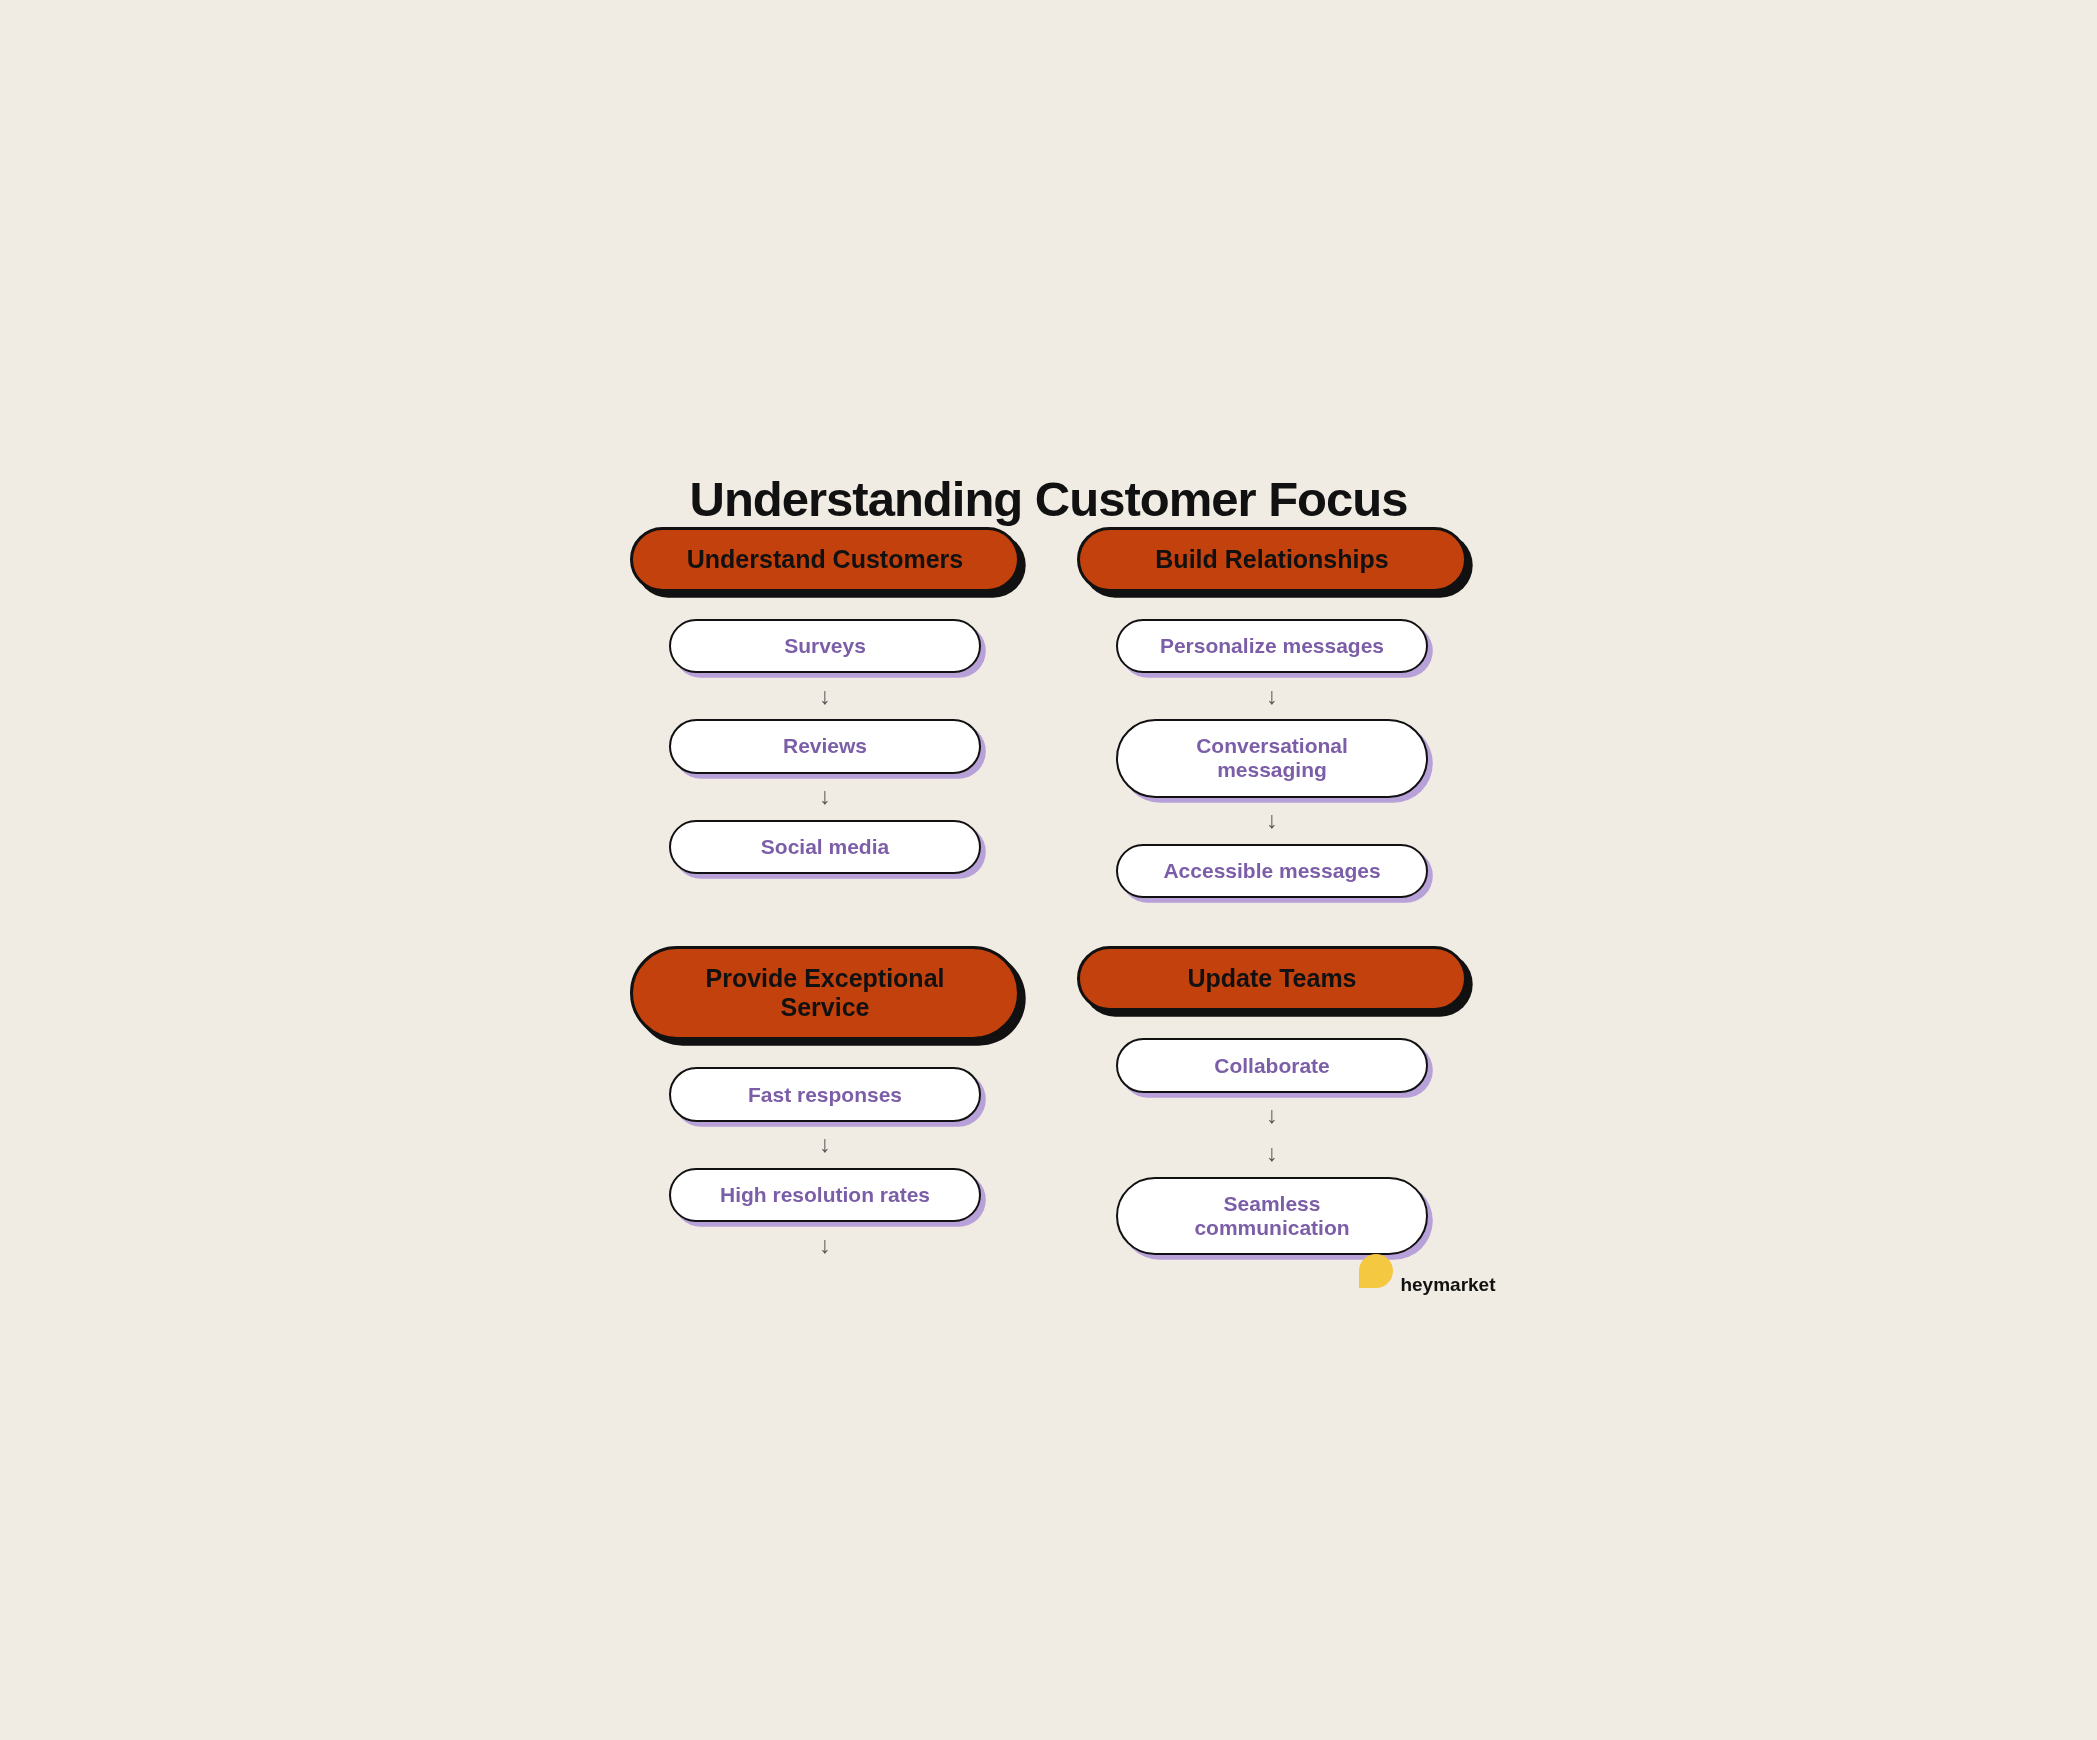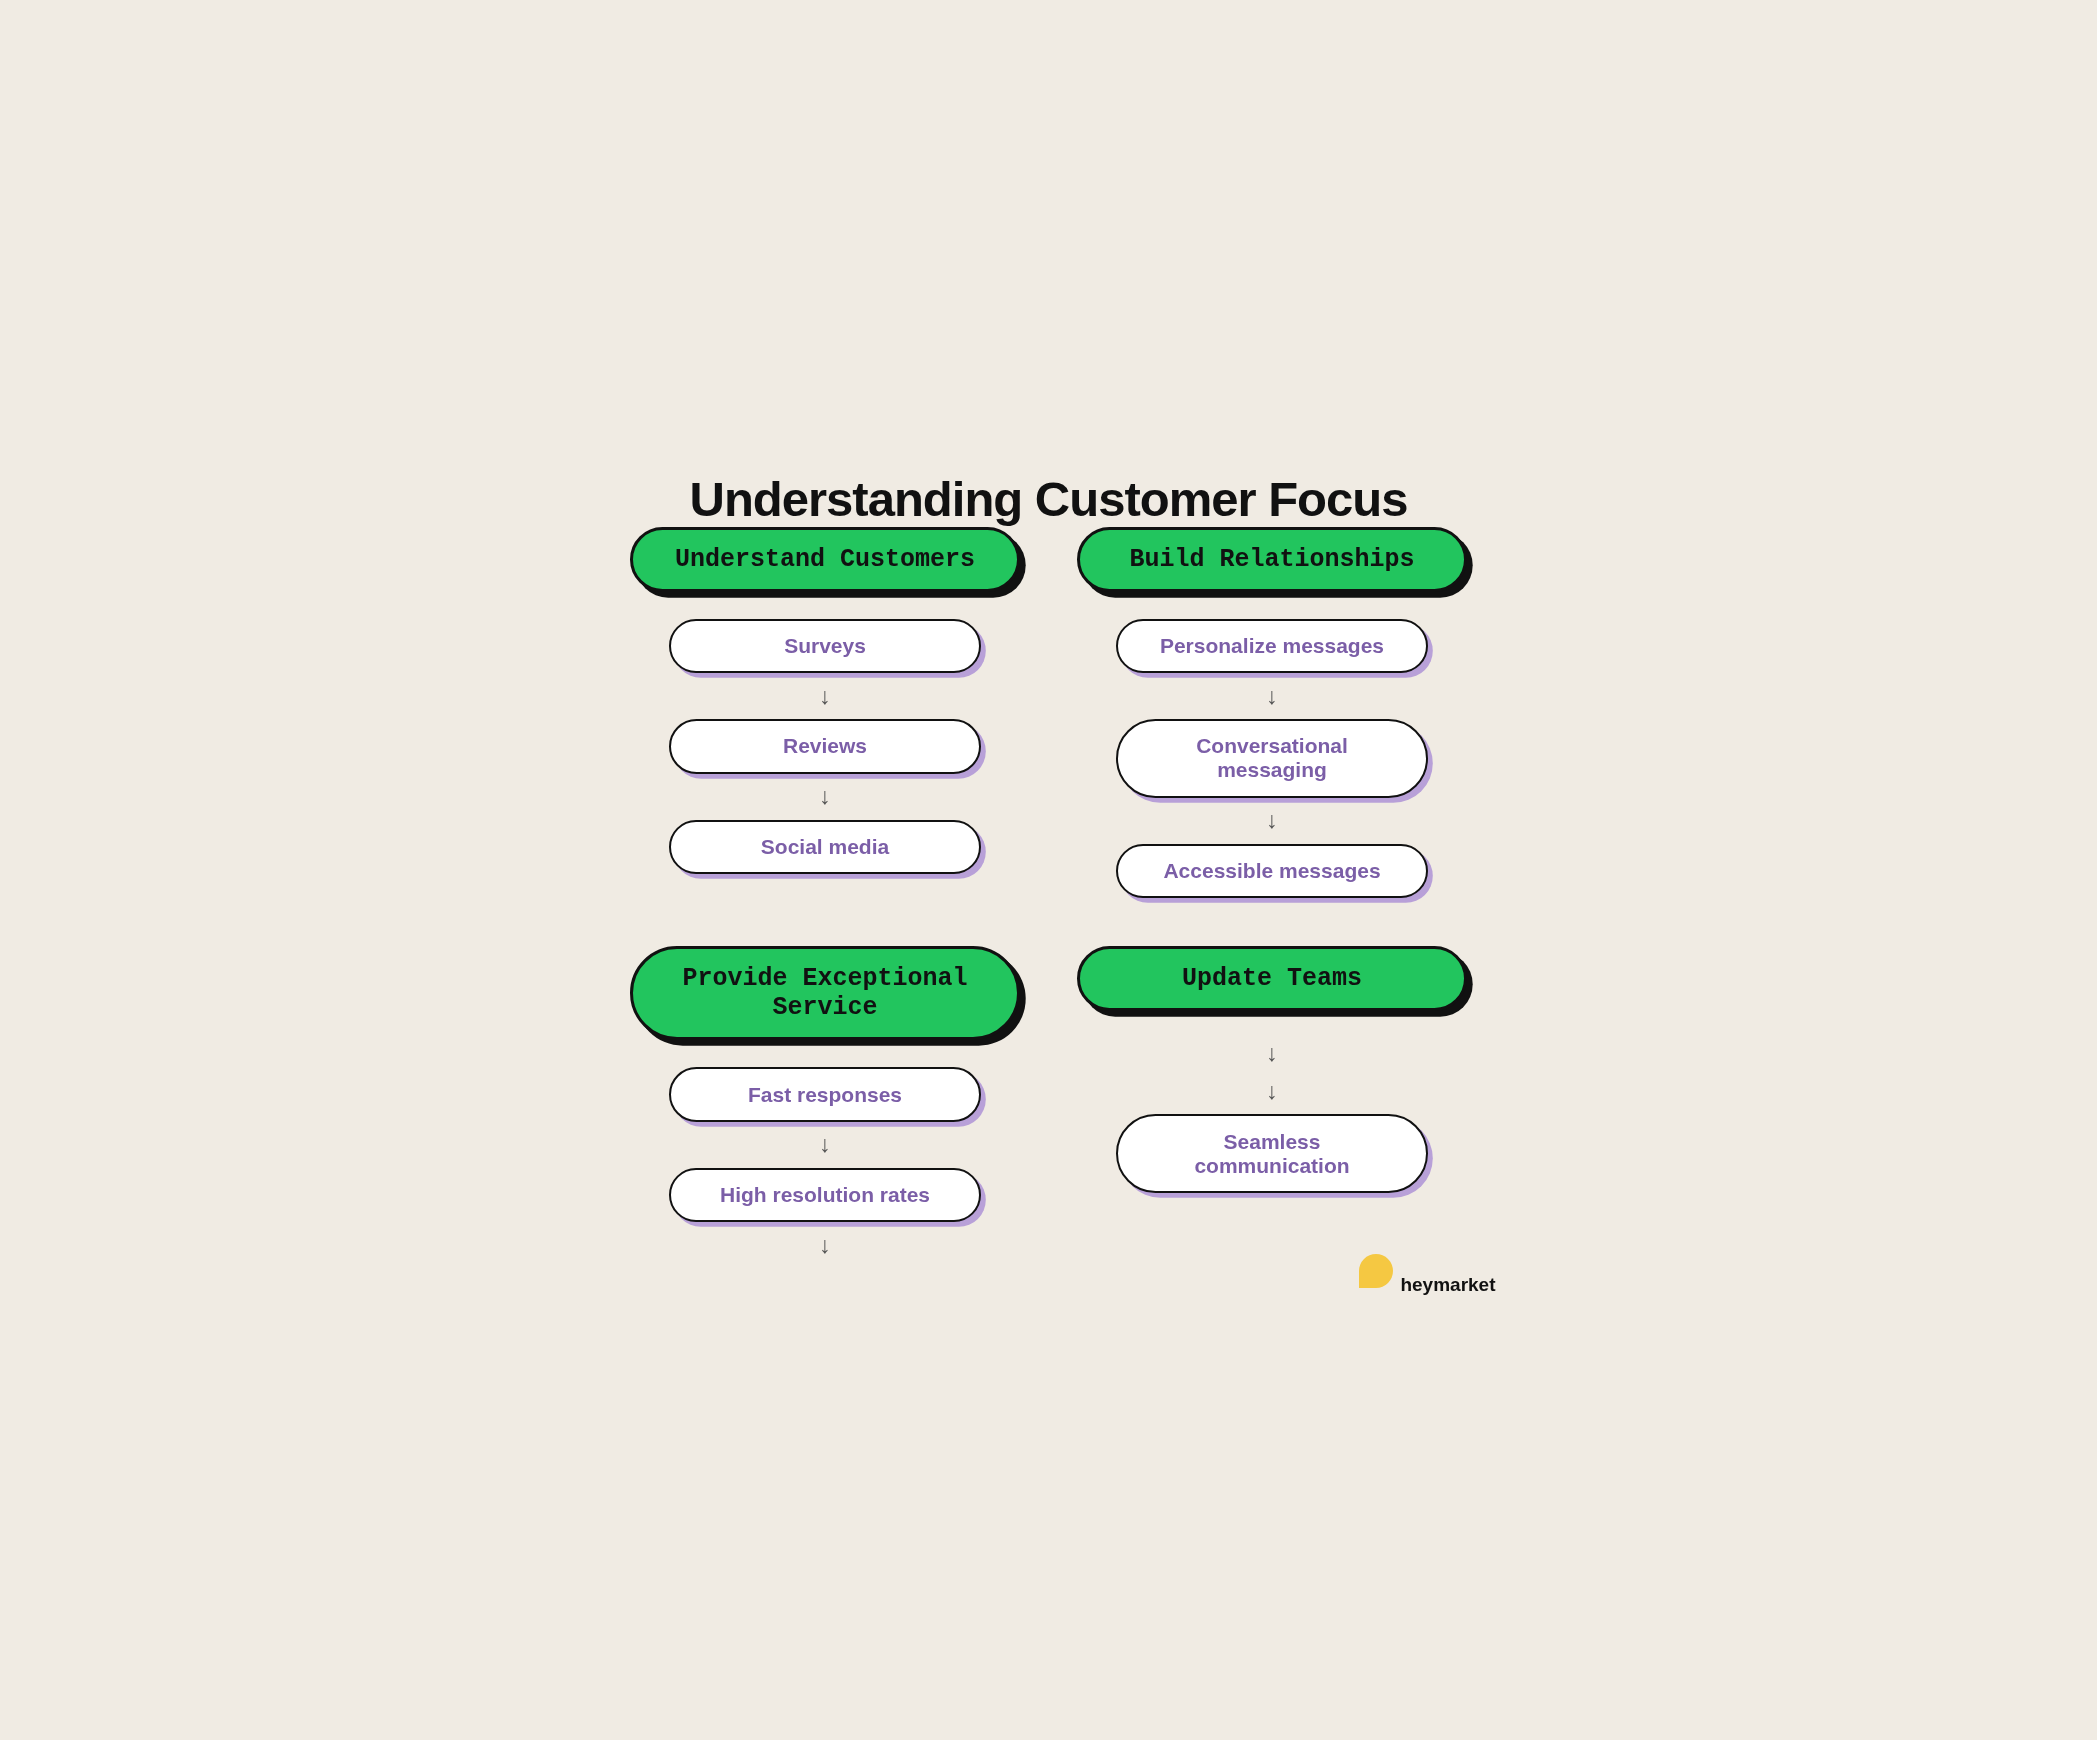--- a/index.html
+++ b/index.html
@@ -39,28 +39,28 @@
     }
 
     .quadrant {
       display: flex;
       flex-direction: column;
       align-items: center;
     }
 
     
     .header-pill {
-      background: #22c55e;
+      background: #c2410c;
       border: 3.8px solid #111;
       border-radius: 48px;
       padding: 15px 34px;
       font-size: 25px;
       font-weight: 900;
       color: #111;
-      font-family: Liberation Mono, monospace;
+      font-family: Liberation Sans, sans-serif;
       text-align: center;
       width: 100%;
       position: relative;
       box-shadow: 5.7px 5.7px 0 #111;
       margin-bottom: 27px;
     }
 
     
     .sub-pills {
       display: flex;
@@ -154,20 +154,21 @@
         <div class="sub-pills">
           <div class="sub-pill">Fast responses</div>
           <div class="arrow">↓</div>
           <div class="sub-pill">High resolution rates</div>
           <div class="arrow">↓</div>
         </div>
       </div>
       <div class="quadrant">
         <div class="header-pill">Update Teams</div>
         <div class="sub-pills">
+          <div class="sub-pill">Collaborate</div>
           <div class="arrow">↓</div>
           <div class="arrow">↓</div>
           <div class="sub-pill">Seamless communication</div>
         </div>
       </div>
     </div>
 
   <div class="brand">
     <div class="brand-bubble"></div>
     <span class="brand-name">heymarket</span>

